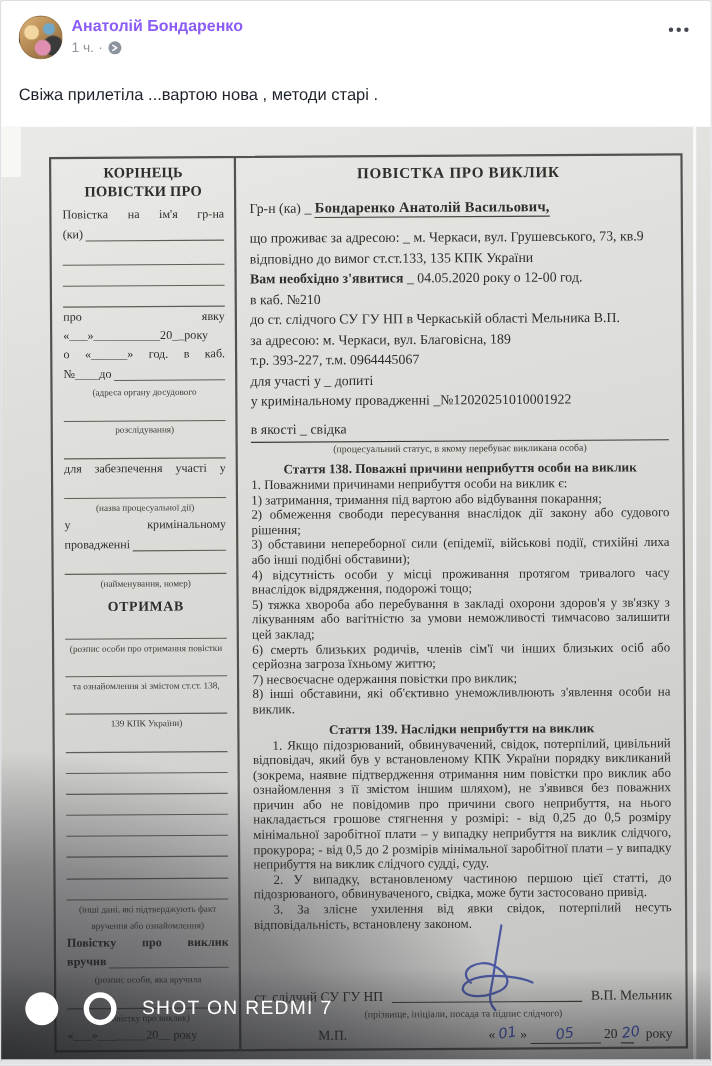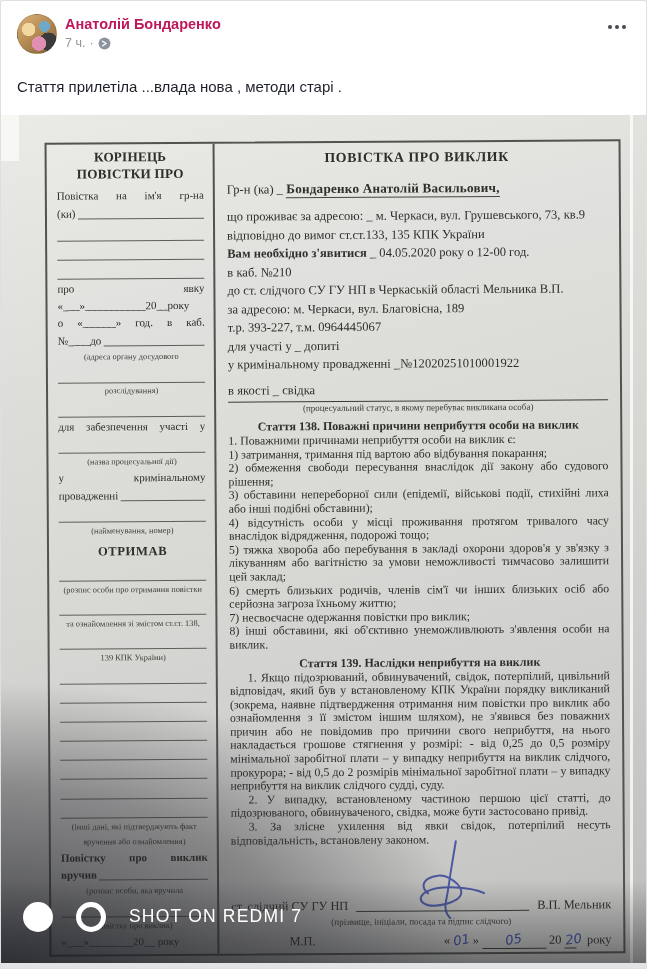--- a/index.html
+++ b/index.html
@@ -9,21 +9,21 @@
   
   .post-header{position:absolute;left:0;top:0;width:100%;height:66px;}
   .avatar{position:absolute;left:16px;top:13px;width:40px;height:40px;border-radius:50%;
           background:
             radial-gradient(circle at 28% 38%, #f2d7a0 0 18%, rgba(0,0,0,0) 19%),
             radial-gradient(circle at 70% 30%, #6fa8c9 0 14%, rgba(0,0,0,0) 15%),
             radial-gradient(circle at 55% 75%, #e08fb0 0 20%, rgba(0,0,0,0) 21%),
             radial-gradient(circle at 80% 70%, #3a3a3a 0 22%, rgba(0,0,0,0) 23%),
             linear-gradient(140deg,#d9b278 0%,#b98d55 45%,#7e6138 100%);
           border:1px solid rgba(0,0,0,.1);box-sizing:border-box;cursor:pointer;}
-  .author{position:absolute;left:64px;top:15px;font-size:14.5px;font-weight:bold;color:#be185d;
+  .author{position:absolute;left:64px;top:15px;font-size:14.5px;font-weight:bold;color:#8b5cf6;
           text-decoration:none;cursor:pointer;}
   .meta-row{position:absolute;left:64px;top:35px;font-size:12.5px;color:#90949c;display:flex;
             align-items:center;gap:4px;}
   .privacy-icon{width:13px;height:13px;display:inline-block;}
   .menu-dots{position:absolute;right:18px;top:18px;display:flex;gap:3px;padding:6px 2px;cursor:pointer;}
   .menu-dots i{width:4px;height:4px;border-radius:50%;background:#44484f;display:block;}
   
   .post-text{position:absolute;left:16px;top:76px;width:610px;font-size:15px;color:#1d2129;line-height:20px;}
   
   .photo{position:absolute;left:0;top:114px;width:647px;height:850px;overflow:hidden;cursor:pointer;}
@@ -93,37 +93,37 @@
 </style>
 </head>
 <body>
 
 <div class="stage">
 
   <div class="post-header">
     <div class="avatar"></div>
     <a class="author">Анатолій Бондаренко</a>
     <div class="meta-row">
-      <span>7 ч.</span>
+      <span>1 ч.</span>
       <span>·</span>
       <span class="privacy-icon">
         <svg width="13" height="13" viewBox="0 0 16 16">
           <circle cx="8" cy="8" r="7.3" fill="#8d949e"></circle>
           <path d="M5.6 5.2 L10 8 L5.6 10.8" stroke="#fff" stroke-width="1.7" fill="none" stroke-linecap="round" stroke-linejoin="round"></path>
         </svg>
       </span>
     </div>
     <div class="menu-dots">
         <i></i>
         <i></i>
         <i></i>
       </div>
   </div>
 
-  <div class="post-text">Стаття прилетіла ...влада нова , методи старі .</div>
+  <div class="post-text">Свіжа прилетіла ...вартою нова , методи старі .</div>
 
   <div class="photo">
     <div class="paper"></div>
     <div class="paper-edge"></div>
     <div class="wood"></div>
 
     <div class="doc-table">
 
       <div class="lcol">
 

